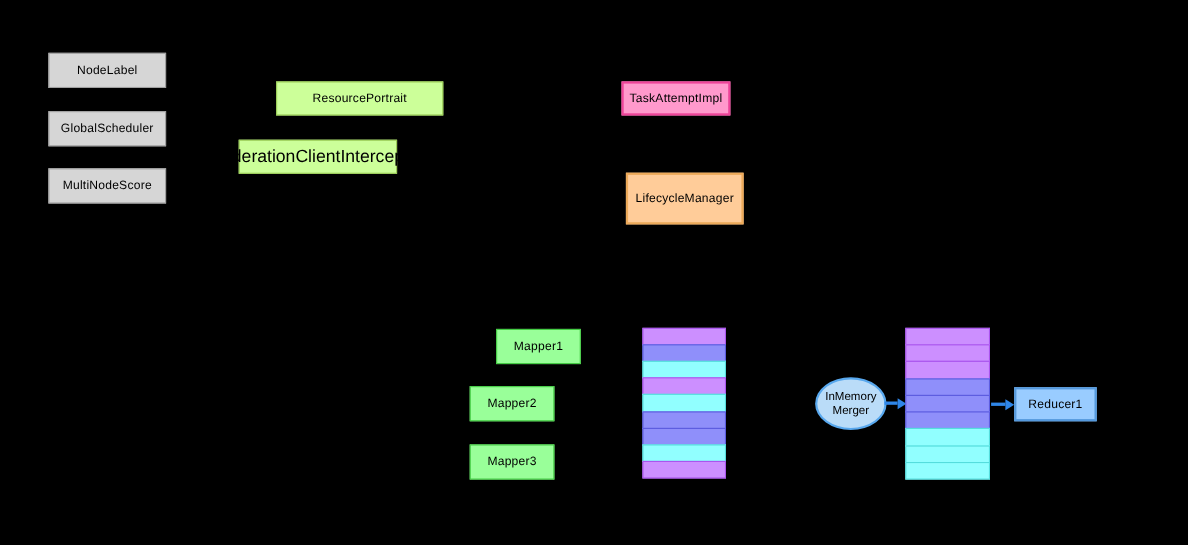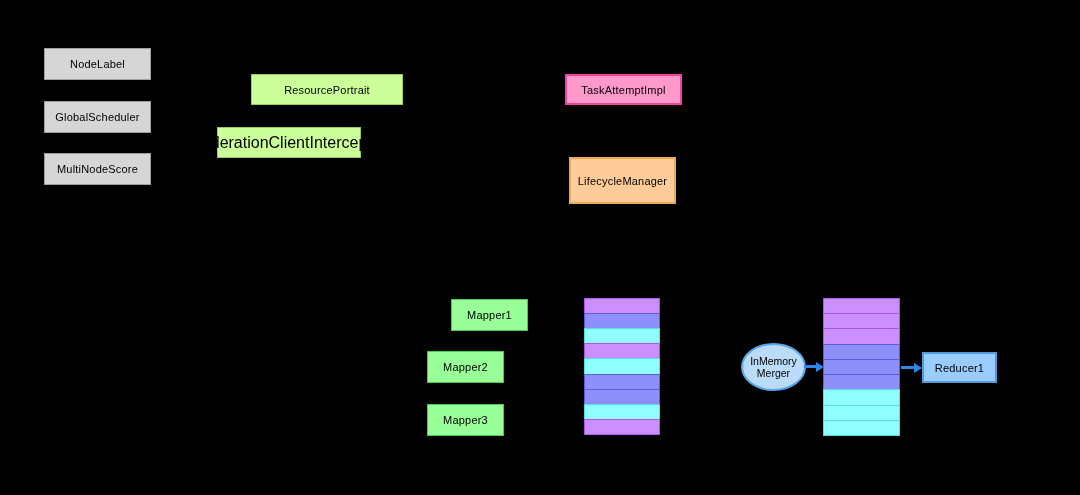--- a/index.html
+++ b/index.html
@@ -31,21 +31,21 @@
   .green  { background: var(--green-fill);  border-color: var(--green-border); }
   .pink   { background: var(--pink-fill);   border-color: var(--pink-border); border-width: 2px; }
   .orange { background: var(--orange-fill); border-color: var(--orange-border); border-width: 2px; }
   .blue   { background: var(--reducer-fill); border-color: var(--reducer-border); border-width: 2px; }
 
   .pos-nodelabel       { left: 44px;  top: 48px;  width: 107px; height: 32px; }
   .pos-globalscheduler { left: 44px;  top: 101px; width: 107px; height: 32px; }
   .pos-multinodescore  { left: 44px;  top: 153px; width: 107px; height: 32px; }
   .pos-resourceportrait{ left: 233px; top: 74px;  width: 152px; height: 31px; margin-left: 18px; }
   .pos-federation      { left: 217px; top: 127px; width: 144px; height: 31px; font-size: 16px; letter-spacing: 0; }
-  .pos-taskattempt     { left: 565px; top: 74px;  width: 117px; height: 31px; }
+  .pos-taskattempt     { left: 565px; top: 74px;  width: 99px; height: 31px; }
   .pos-lifecycle       { left: 569px; top: 157px; width: 107px; height: 47px; }
   .pos-mapper1         { left: 427px; top: 299px; width: 77px;  height: 32px; margin-left: 24px; }
   .pos-mapper2         { left: 427px; top: 351px; width: 77px;  height: 32px; }
   .pos-mapper3         { left: 427px; top: 404px; width: 77px;  height: 32px; }
   .pos-reducer1        { left: 922px; top: 352px; width: 75px;  height: 31px; }
 
   .stack {
     position: absolute;
     display: flex;
     flex-direction: column;

